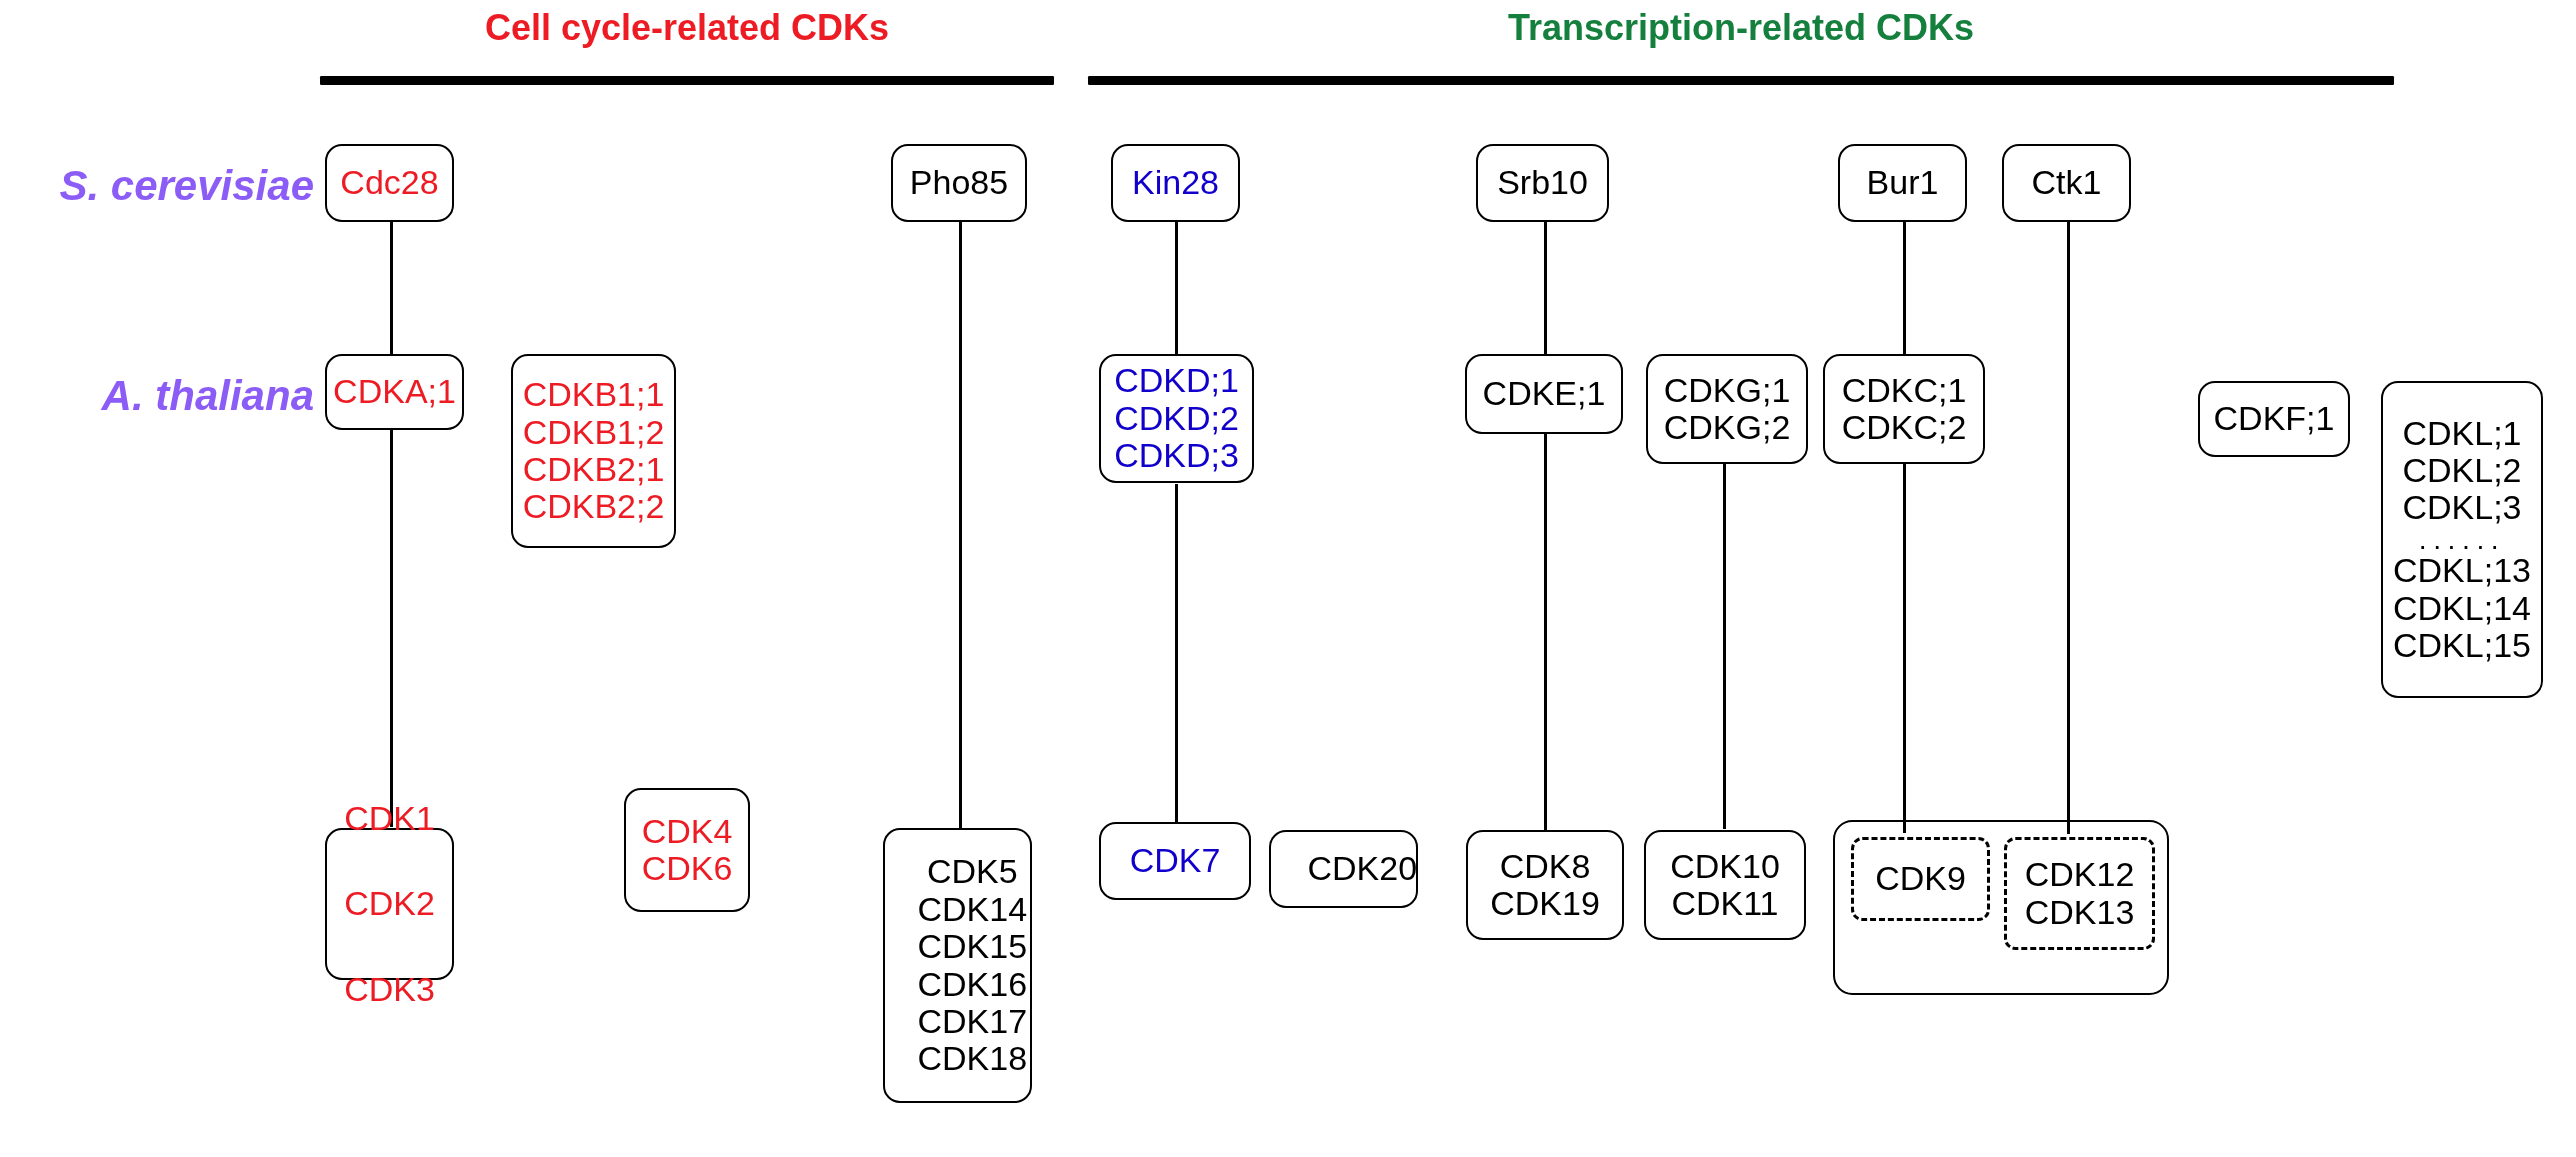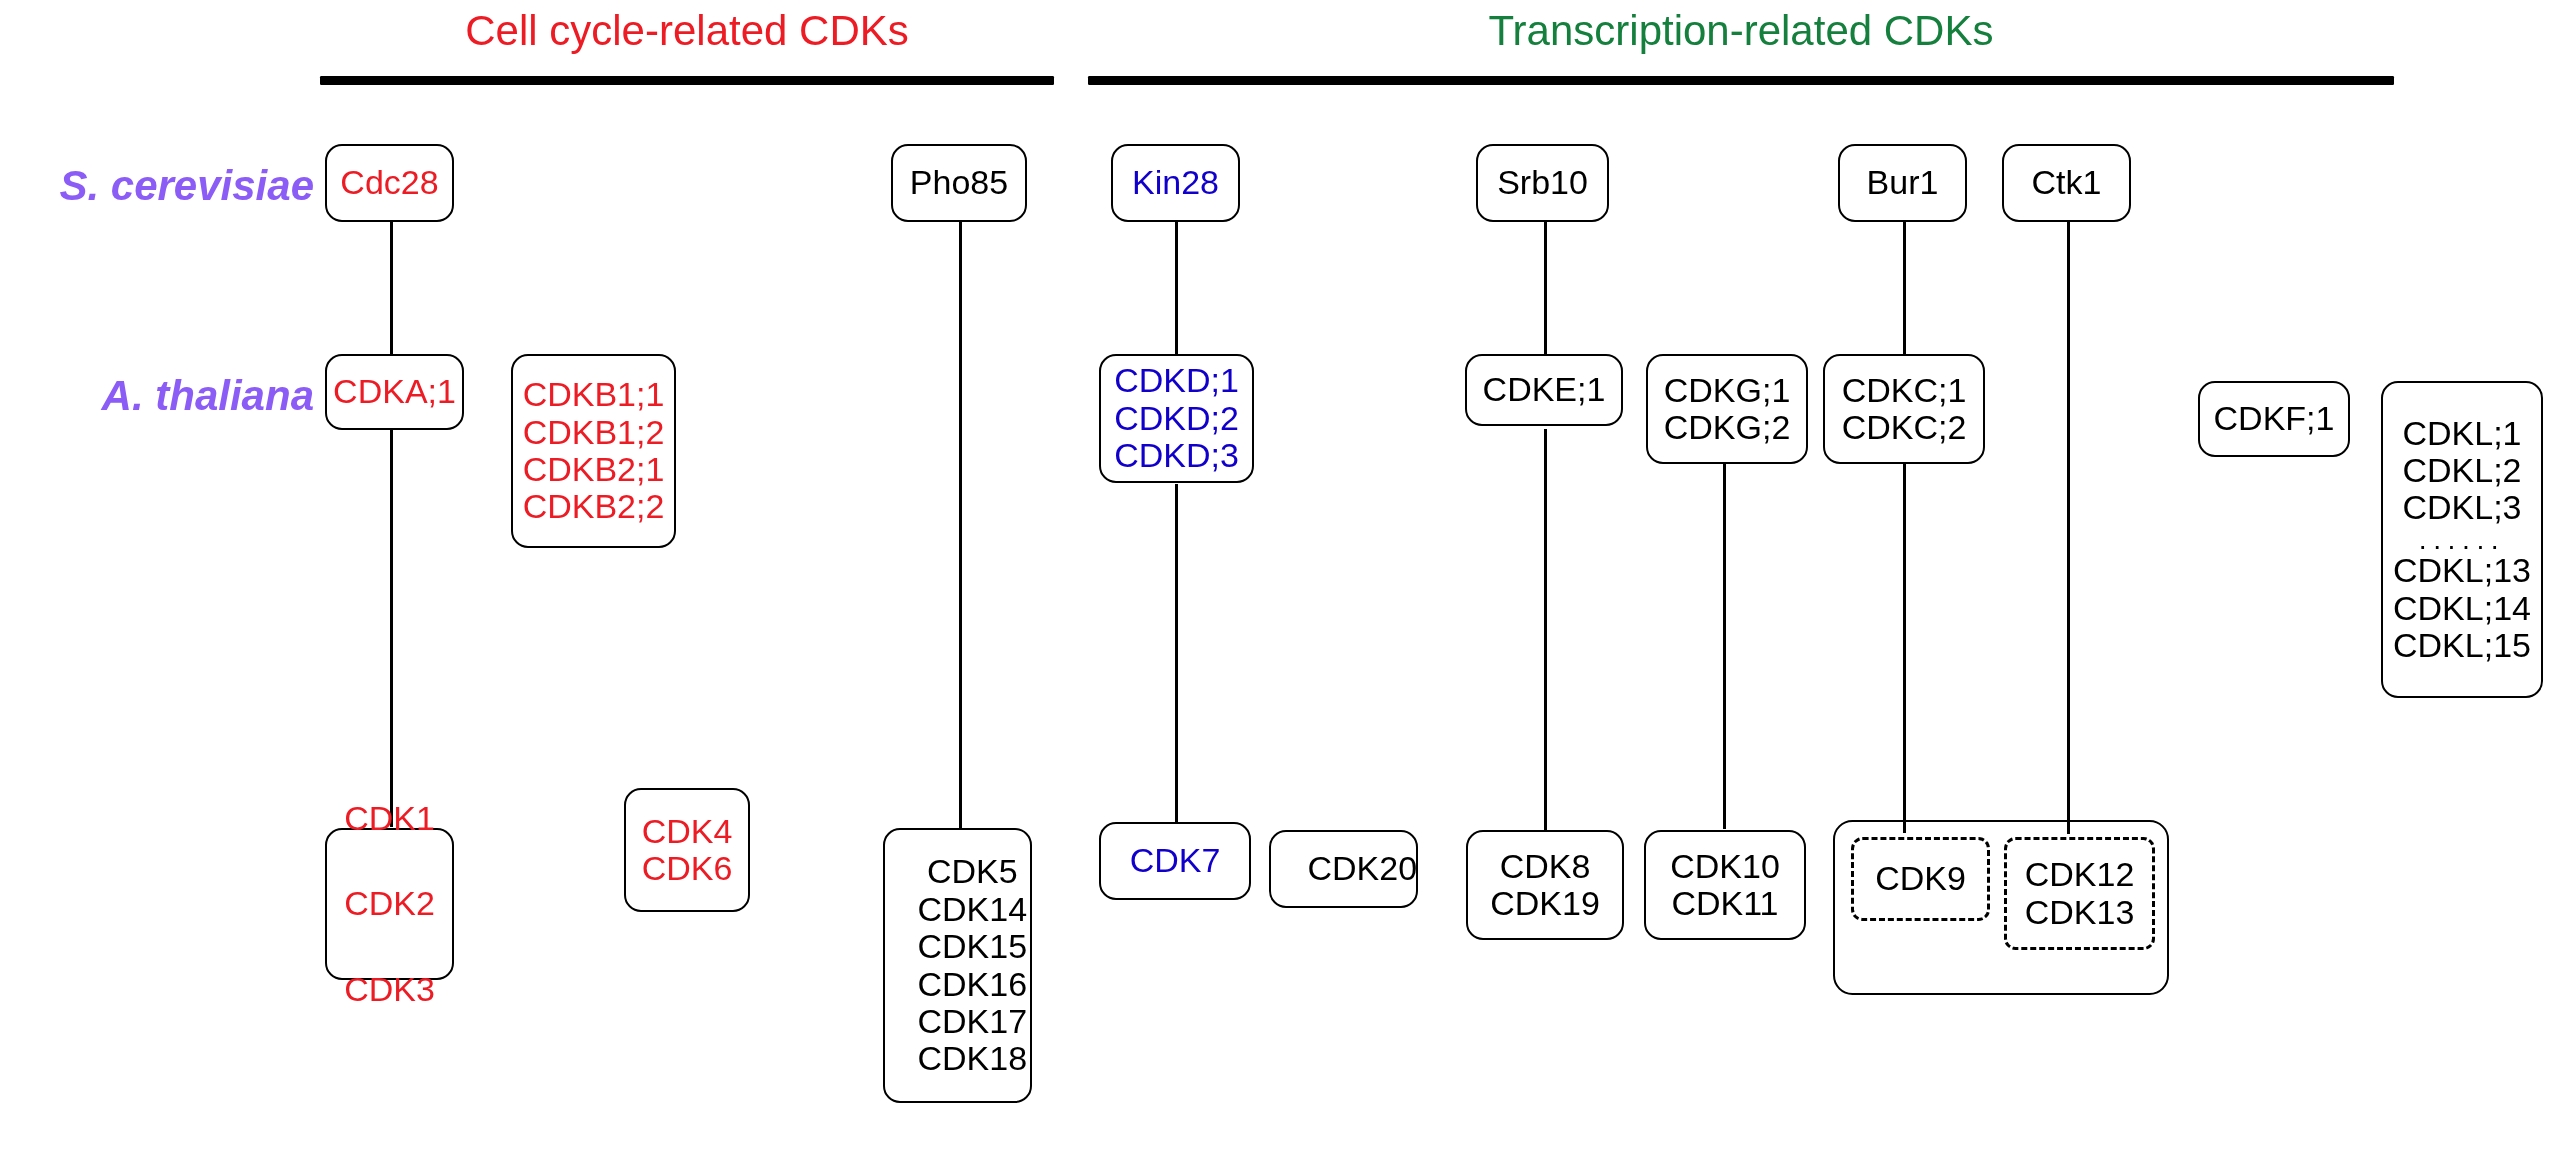--- a/index.html
+++ b/index.html
@@ -8,22 +8,22 @@
   #stage{
     position:relative;
     width:2576px;
     height:1157px;
     background:#ffffff;
     overflow:hidden;
   }
   
   .sec-label{
     position:absolute;
-    font-size:42px;
-    font-weight:400;
+    font-size:36px;
+    font-weight:700;
     white-space:nowrap;
     text-align:center;
     letter-spacing:0px;
   }
   .sec-label.cc{color:#ed1c24;}
   .sec-label.tr{color:#15803d;}
   .sec-bar{
     position:absolute;
     height:9px;
     background:#000000;
@@ -128,21 +128,21 @@
     <span class="ln">CDKB2;1</span>
     <span class="ln">CDKB2;2</span>
   </div>
 
   <div class="gbox blue" style="left:1099px;top:354px;width:155px;height:129px;">
     <span class="ln">CDKD;1</span>
     <span class="ln">CDKD;2</span>
     <span class="ln">CDKD;3</span>
   </div>
 
-  <div class="gbox" style="left:1465px;top:354px;width:158px;height:72px;">
+  <div class="gbox" style="left:1465px;top:354px;width:158px;height:80px;">
     <span class="ln">CDKE;1</span>
   </div>
 
   <div class="gbox" style="left:1646px;top:354px;width:162px;height:110px;">
     <span class="ln">CDKG;1</span>
     <span class="ln">CDKG;2</span>
   </div>
 
   <div class="gbox" style="left:1823px;top:354px;width:162px;height:110px;">
     <span class="ln">CDKC;1</span>

